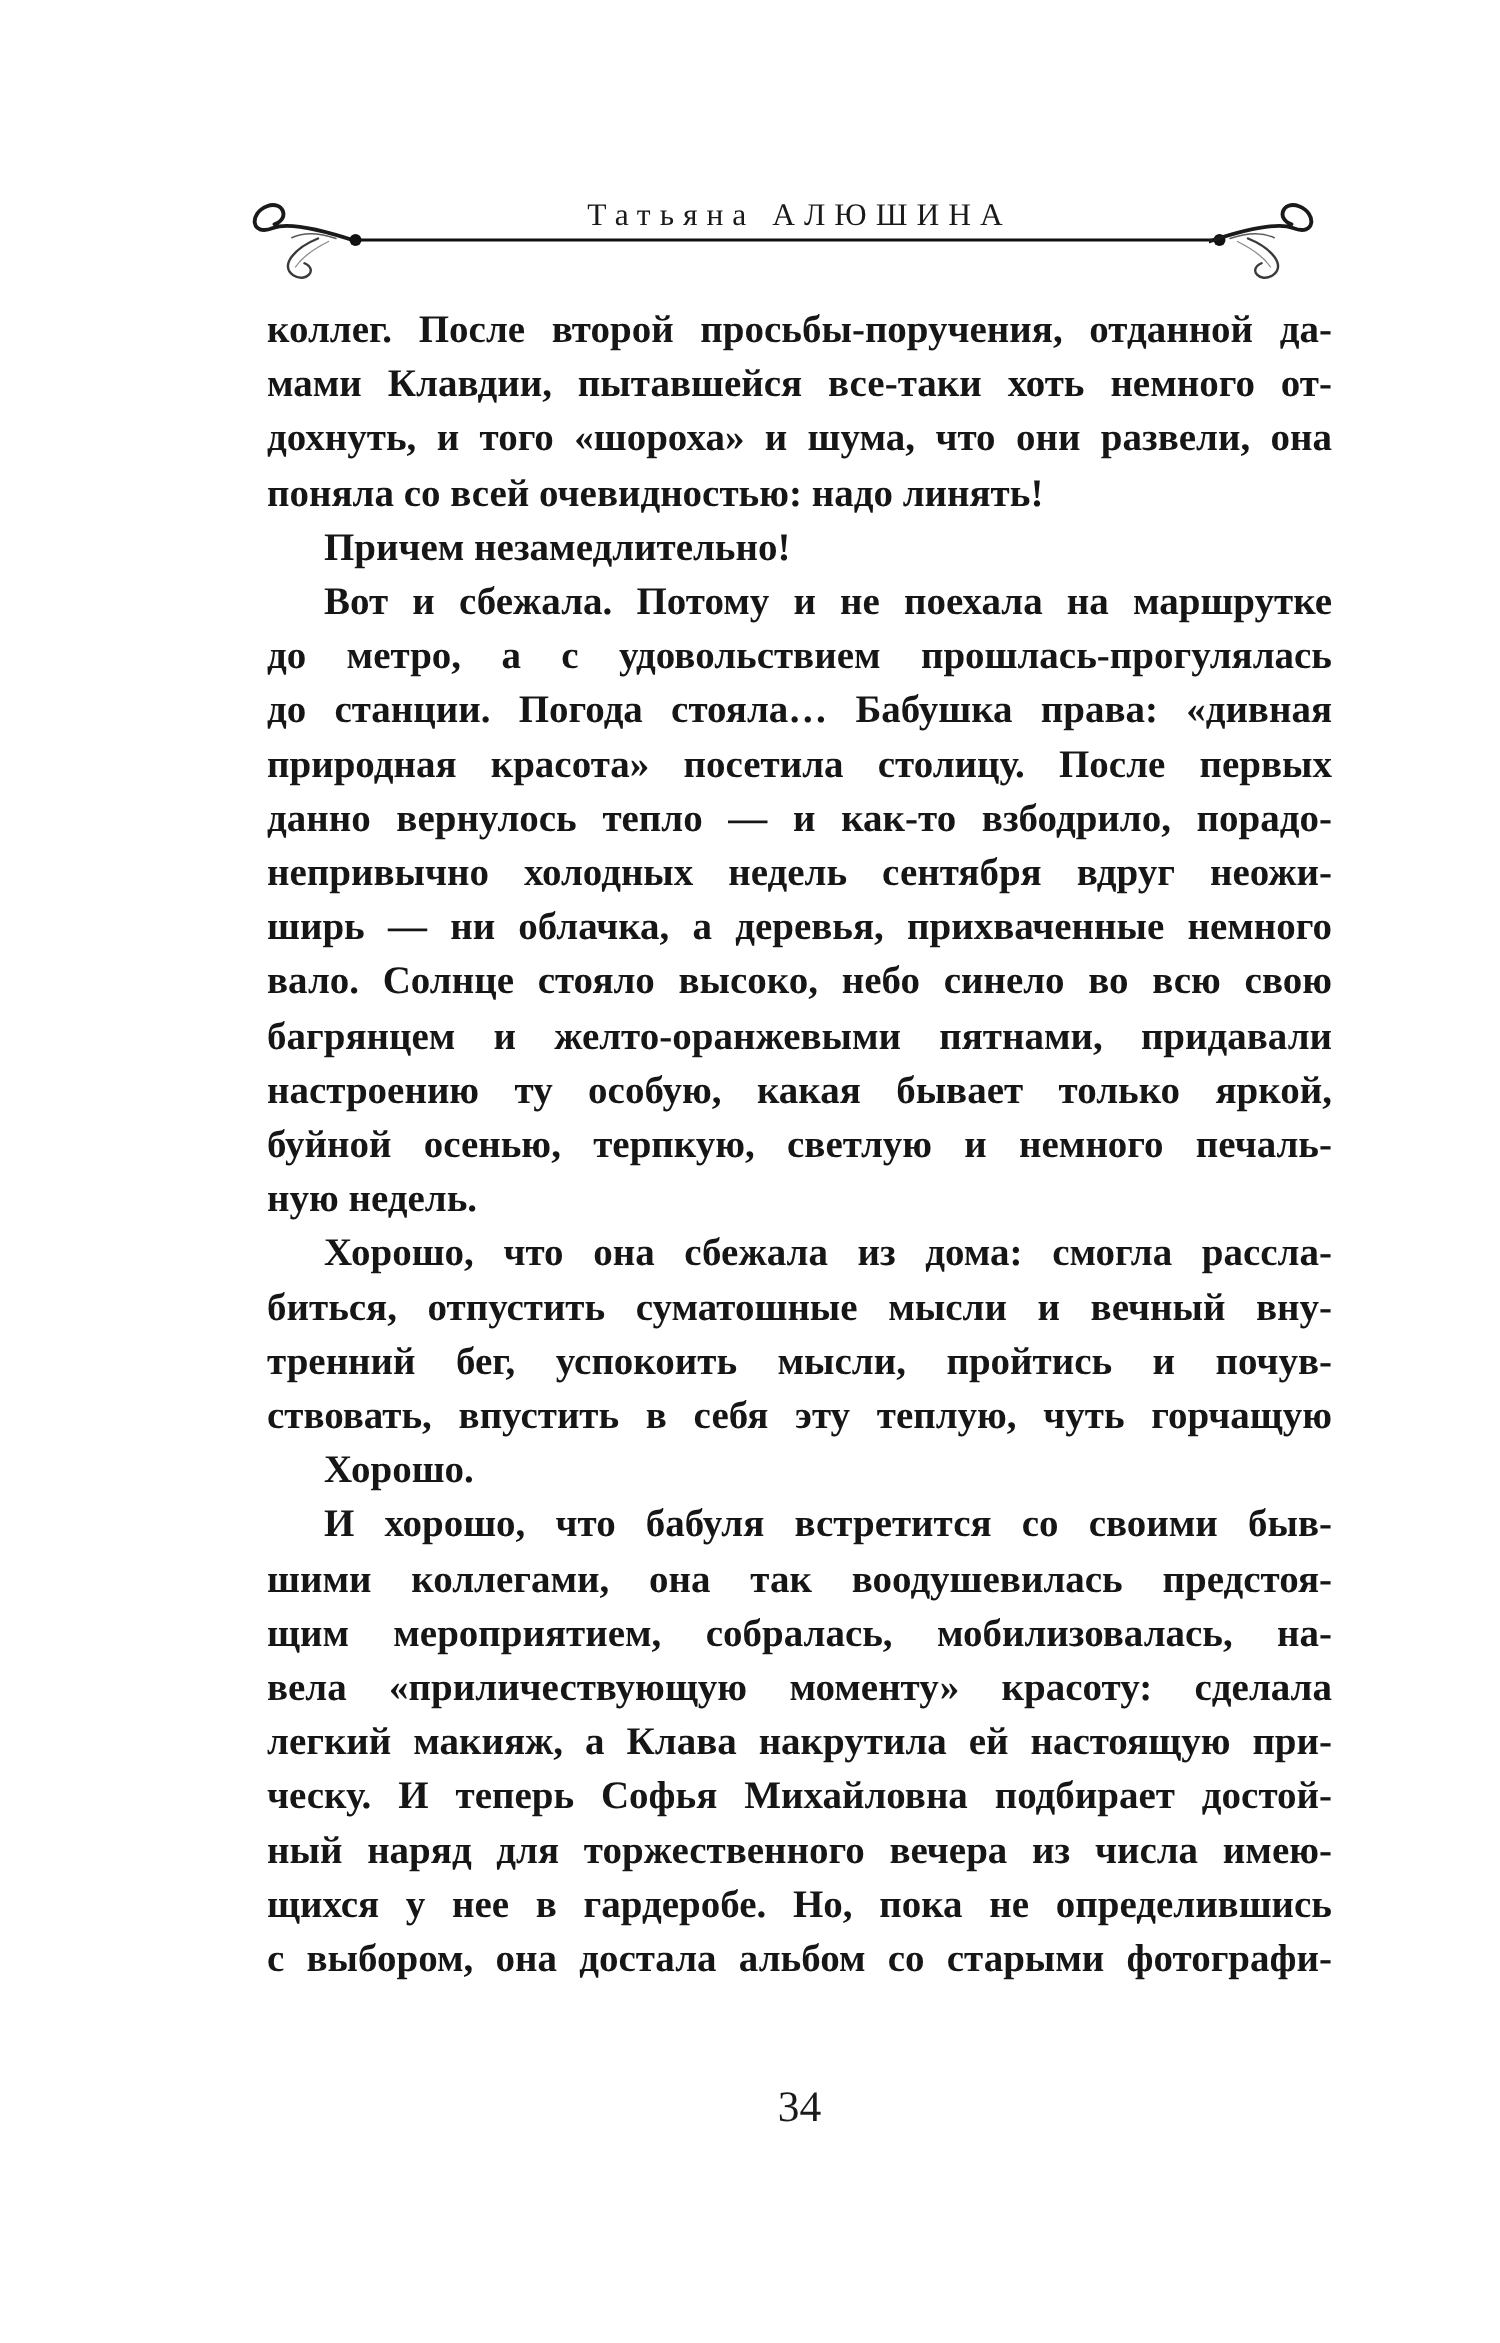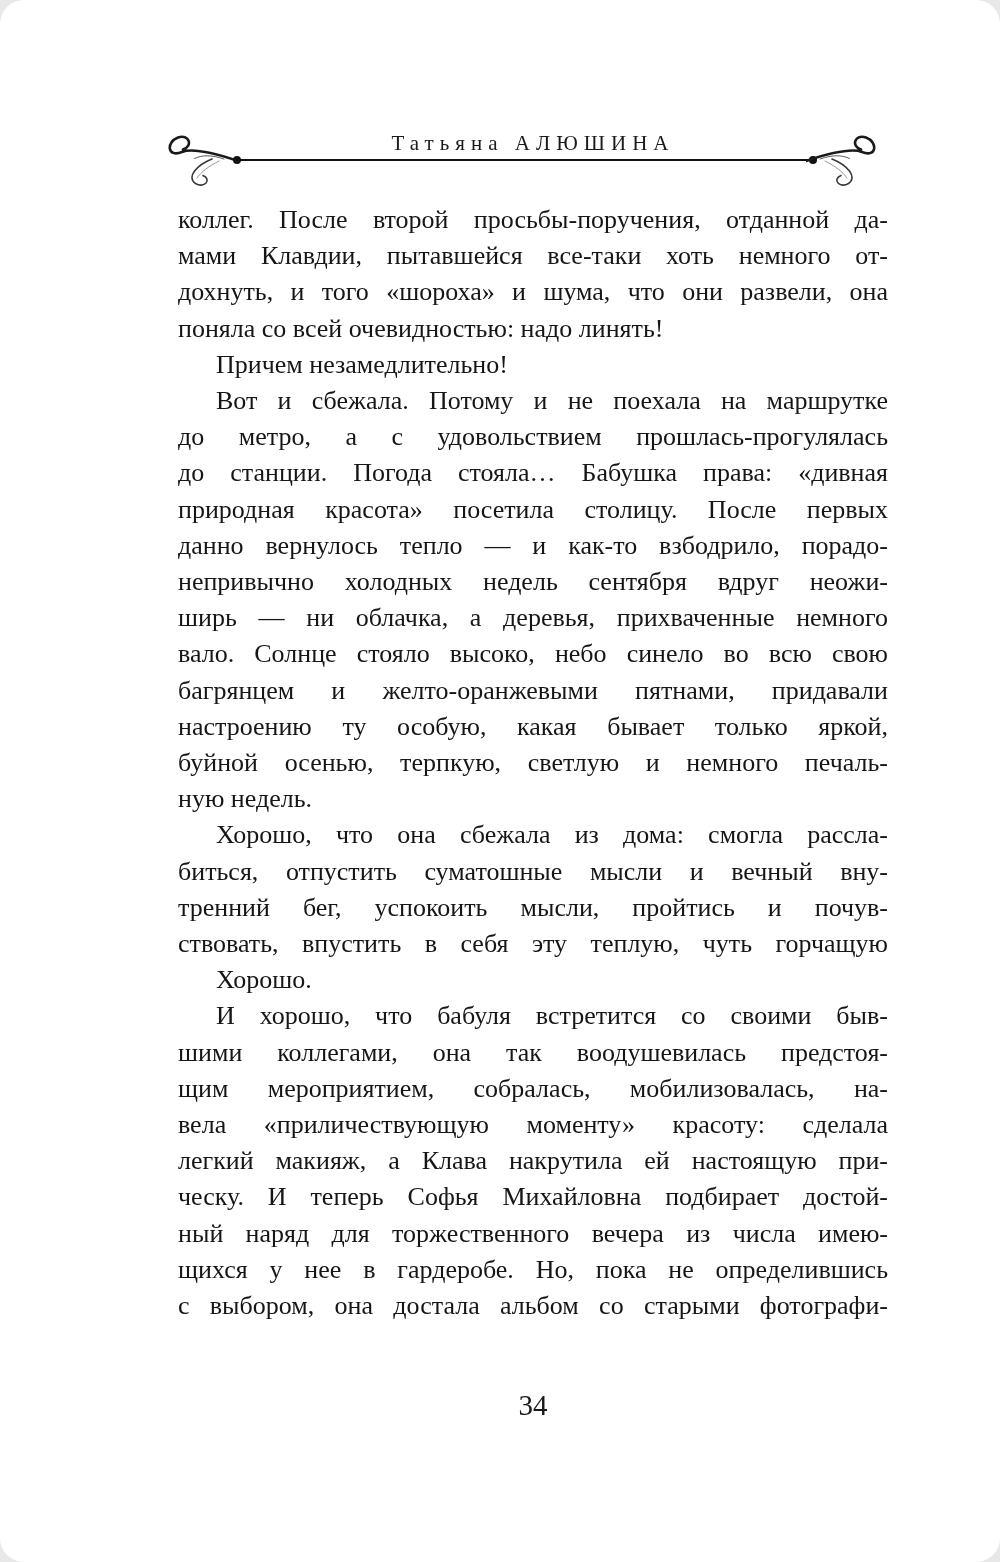--- a/index.html
+++ b/index.html
@@ -5,21 +5,20 @@
   html, body { margin: 0; padding: 0; background: #e8e8e8; }
   .page {
     position: relative;
     width: 1000px;
     height: 1562px;
     margin: 0 auto;
     background: #ffffff;
     color: #161616;
     font-family: "Liberation Serif", serif;
     overflow: hidden;
-    border-radius: 24px;
   }
 
   
   .author {
     position: absolute;
     top: 131px;
     left: 178px;
     width: 710px;
     text-align: center;
     font-size: 21px;
@@ -61,20 +60,21 @@
     top: 202px;
     left: 178px;
     width: 710px;
     font-size: 26px;
     line-height: 36.2px;
   }
   .paragraph { margin: 0; padding: 0; }
   .line {
     text-align: justify;
     text-align-last: justify;
+    font-weight: bold;
   }
   .line.left {
     text-align: left;
     text-align-last: auto;
   }
   .line.indent { text-indent: 38px; }
 
   
   .page-number {
     position: absolute;

